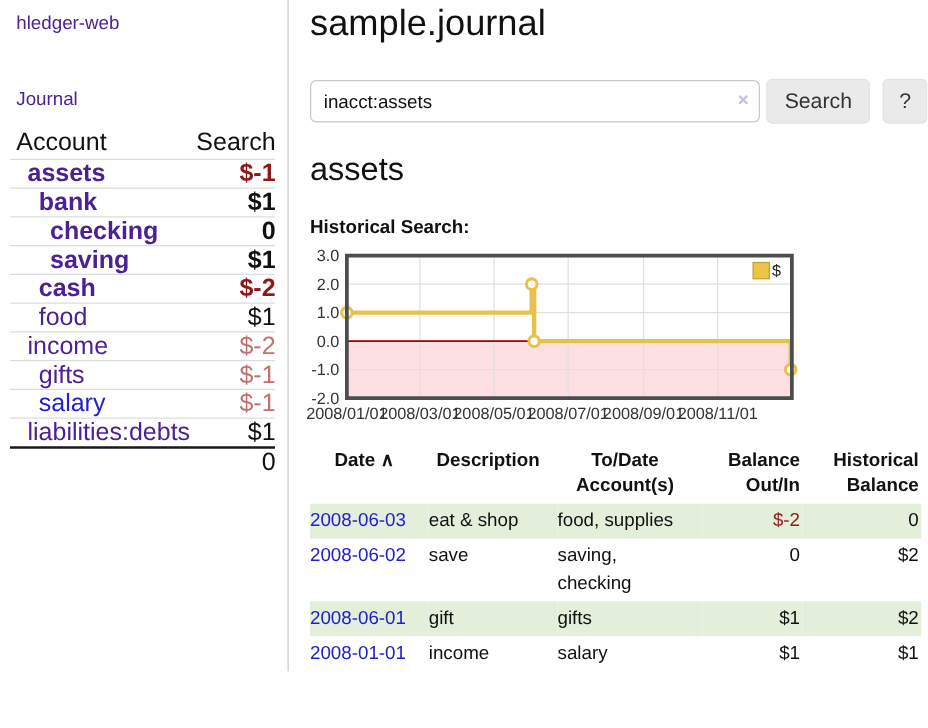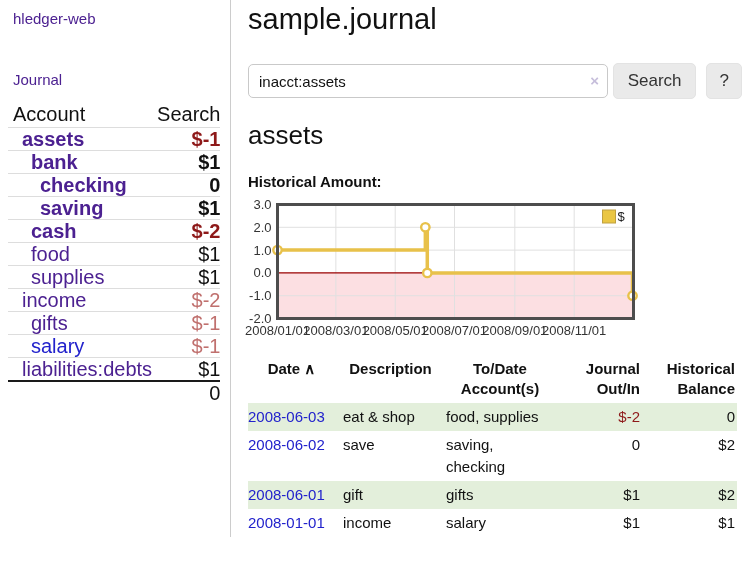--- a/index.html
+++ b/index.html
@@ -108,24 +108,20 @@
           <td class="num">$1</td>
         </tr>
         <tr class="ind2 bold">
           <td><a href="#">cash</a></td>
           <td class="num neg-dark">$-2</td>
         </tr>
         <tr class="ind2 plain">
           <td><a href="#">food</a></td>
           <td class="num">$1</td>
         </tr>
-        <tr class="ind2 plain">
-          <td><a href="#">supplies</a></td>
-          <td class="num">$1</td>
-        </tr>
         <tr class="ind1 plain">
           <td><a href="#">income</a></td>
           <td class="num neg-soft">$-2</td>
         </tr>
         <tr class="ind2 plain">
           <td><a href="#">gifts</a></td>
           <td class="num neg-soft">$-1</td>
         </tr>
         <tr class="ind2 plain">
           <td><a href="#" class="blue">salary</a></td>
@@ -149,21 +145,21 @@
     <div class="search-row">
       <div class="search-wrap">
         <input type="text" value="inacct:assets" style="">
         <span class="clear-x">×</span>
       </div>
       <button class="btn btn-search">Search</button>
       <button class="btn btn-help">?</button>
     </div>
 
     <h2 class="acct-heading">assets</h2>
-    <div class="chart-heading">Historical Amount:</div>
+    <div class="chart-heading">Historical Search:</div>
 
     <div class="chart-wrap">
       <svg id="balance-chart-svg" width="470" height="144" viewBox="0 0 470 144">
           <rect x="29.5" y="75.89999999999999" width="356" height="45.60000000000001" fill="#fcdfe2"></rect>
           <line x1="29.5" x2="29.5" y1="7.5" y2="121.5" stroke="#e0e0e0" stroke-width="1"></line>
           <line x1="87.86065573770492" x2="87.86065573770492" y1="7.5" y2="121.5" stroke="#e0e0e0" stroke-width="1"></line>
           <line x1="147.19398907103823" x2="147.19398907103823" y1="7.5" y2="121.5" stroke="#e0e0e0" stroke-width="1"></line>
           <line x1="206.52732240437157" x2="206.52732240437157" y1="7.5" y2="121.5" stroke="#e0e0e0" stroke-width="1"></line>
           <line x1="266.8333333333333" x2="266.8333333333333" y1="7.5" y2="121.5" stroke="#e0e0e0" stroke-width="1"></line>
           <line x1="326.1666666666667" x2="326.1666666666667" y1="7.5" y2="121.5" stroke="#e0e0e0" stroke-width="1"></line>
@@ -203,21 +199,21 @@
           <col class="c-bal">
       </colgroup>
       <thead>
         <tr>
           <th>
             <span>Date</span>
             <span class="sort-caret">∧</span>
           </th>
           <th>Description</th>
           <th>To/Date Account(s)</th>
-          <th class="num">Journal Out/In</th>
+          <th class="num">Balance Out/In</th>
           <th class="num">Historical Balance</th>
         </tr>
       </thead>
       <tbody>
         <tr>
           <td><a href="#">2008-06-03</a></td>
           <td>eat &amp; shop</td>
           <td>food, supplies</td>
           <td class="num neg-dark">$-2</td>
           <td class="num">0</td>

